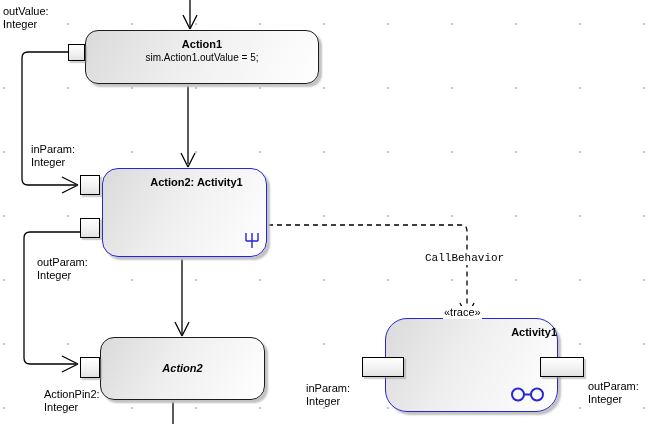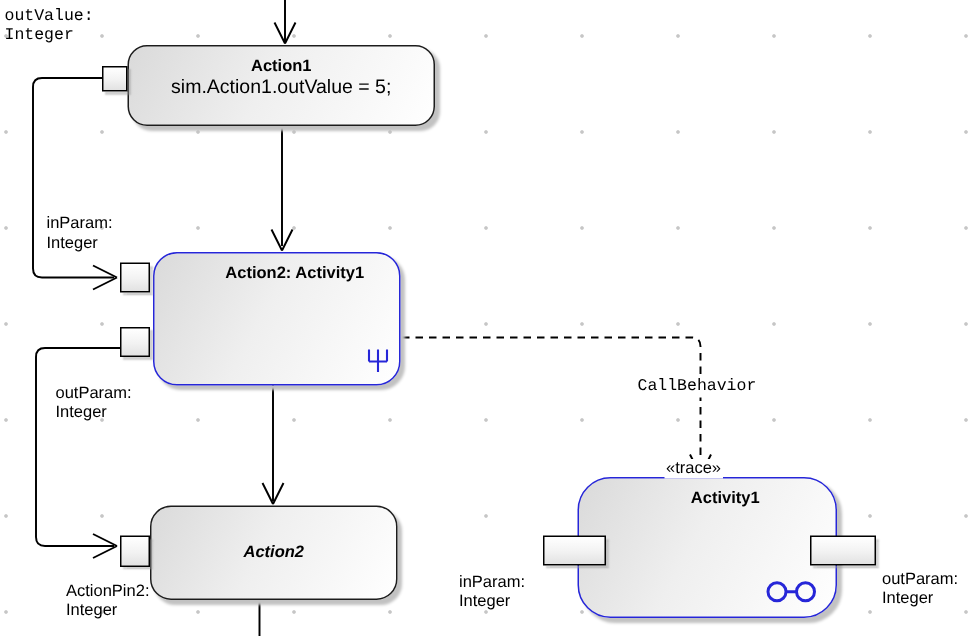--- a/index.html
+++ b/index.html
@@ -17,21 +17,21 @@
     position:absolute;box-sizing:border-box;z-index:2;
     border:1.5px solid #1c1c1c;
     background:linear-gradient(118deg,#dadada 0%,#efefef 45%,#ffffff 100%);
     box-shadow:3px 3px 2px #c2c2c2;
     display:flex;flex-direction:column;align-items:center;
   }
   .node.blue{border-color:#2626d8;padding-left:24px;}
   .node-title{font-size:11px;font-weight:bold;line-height:13px;margin-top:7px;}
   .node.vcenter{justify-content:center;}
   .node.vcenter .node-title{margin-top:0;font-style:italic;}
-  .node-body{font-size:13px;line-height:14px;}
+  .node-body{font-size:10px;line-height:14px;}
   .pin{
     position:absolute;box-sizing:border-box;z-index:3;
     border:1.2px solid #000;
     background:linear-gradient(180deg,#ffffff 0%,#f2f2f2 55%,#e2e2e2 100%);
     box-shadow:2px 2px 1px rgba(150,150,150,.45);
   }
   .lbl{
     position:absolute;z-index:4;font-size:11px;line-height:13px;
     white-space:pre-line;
   }
@@ -68,53 +68,53 @@
     </g>
     <g>
       <path class="wire" d="M173,400 V424"></path>
     </g>
     <g>
       <path class="wire dashed" d="M268,225 H461 Q467,225 467,231 V313"></path>
       <path class="wire" d="M467,317 L460,303 M467,317 L474,303"></path>
     </g>
   </svg>
 
-  <div class="node" style="left:85px;top:30px;width:205px;height:54px;border-radius:13px;">
+  <div class="node" style="left:85px;top:30px;width:234px;height:54px;border-radius:13px;">
     <div class="node-title">Action1</div>
     <div class="node-body">sim.Action1.outValue = 5;</div>
   </div>
 
   <div class="node blue" style="left:102px;top:168px;width:165px;height:89px;border-radius:16px;">
     <div class="node-title">Action2: Activity1</div>
     <svg class="corner-icon rake" width="16" height="17" viewBox="0 0 16 17">
       <path d="M2,1 V9 M8,1 V9 M14,1 V9 M2,9 H14 M8,9 V16" stroke="#2626d8" stroke-width="1.4" fill="none"></path>
     </svg>
   </div>
 
   <div class="node vcenter" style="left:100px;top:337px;width:165px;height:63px;border-radius:14px;">
     <div class="node-title">Action2</div>
   </div>
 
-  <div class="node blue" style="left:385px;top:318px;width:173px;height:94px;border-radius:22px;">
+  <div class="node blue" style="left:385px;top:318px;width:173px;height:94px;border-radius:22px;align-items:flex-end;">
     <div class="node-title">Activity1</div>
     <svg class="corner-icon loops" width="35" height="15" viewBox="0 0 35 15">
       <circle cx="8" cy="7.5" r="6" stroke="#2626d8" stroke-width="2" fill="none"></circle>
       <circle cx="27" cy="7.5" r="6" stroke="#2626d8" stroke-width="2" fill="none"></circle>
       <path d="M14,7.5 H21" stroke="#2626d8" stroke-width="2" fill="none"></path>
     </svg>
   </div>
 
   <div class="pin" style="left:68px;top:44px;width:17px;height:17px;"></div>
   <div class="pin" style="left:80px;top:175px;width:20px;height:20px;"></div>
   <div class="pin" style="left:80px;top:218px;width:20px;height:20px;"></div>
   <div class="pin" style="left:80px;top:357px;width:20px;height:21px;"></div>
   <div class="pin" style="left:362px;top:357px;width:42px;height:20px;"></div>
   <div class="pin" style="left:540px;top:357px;width:44px;height:20px;"></div>
 
-  <div class="lbl" style="left:3px;top:5px;font-family:Liberation Mono, monospace;">outValue:
+  <div class="lbl" style="left:3px;top:5px;">outValue:
 Integer</div>
   <div class="lbl" style="left:31px;top:143px;">inParam:
 Integer</div>
   <div class="lbl" style="left:37px;top:256px;">outParam:
 Integer</div>
   <div class="lbl" style="left:44px;top:388px;">ActionPin2:
 Integer</div>
   <div class="lbl" style="left:306px;top:382px;">inParam:
 Integer</div>
   <div class="lbl" style="left:588px;top:380px;">outParam:

